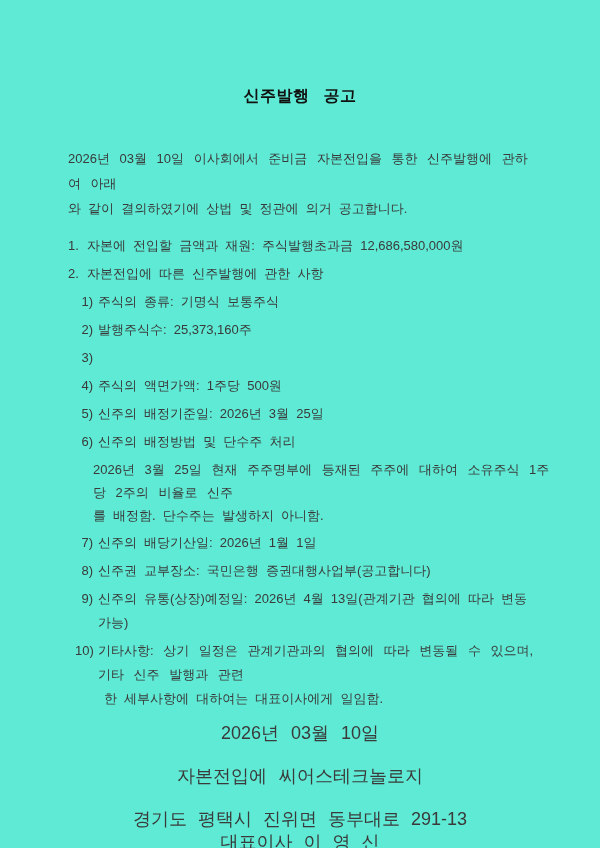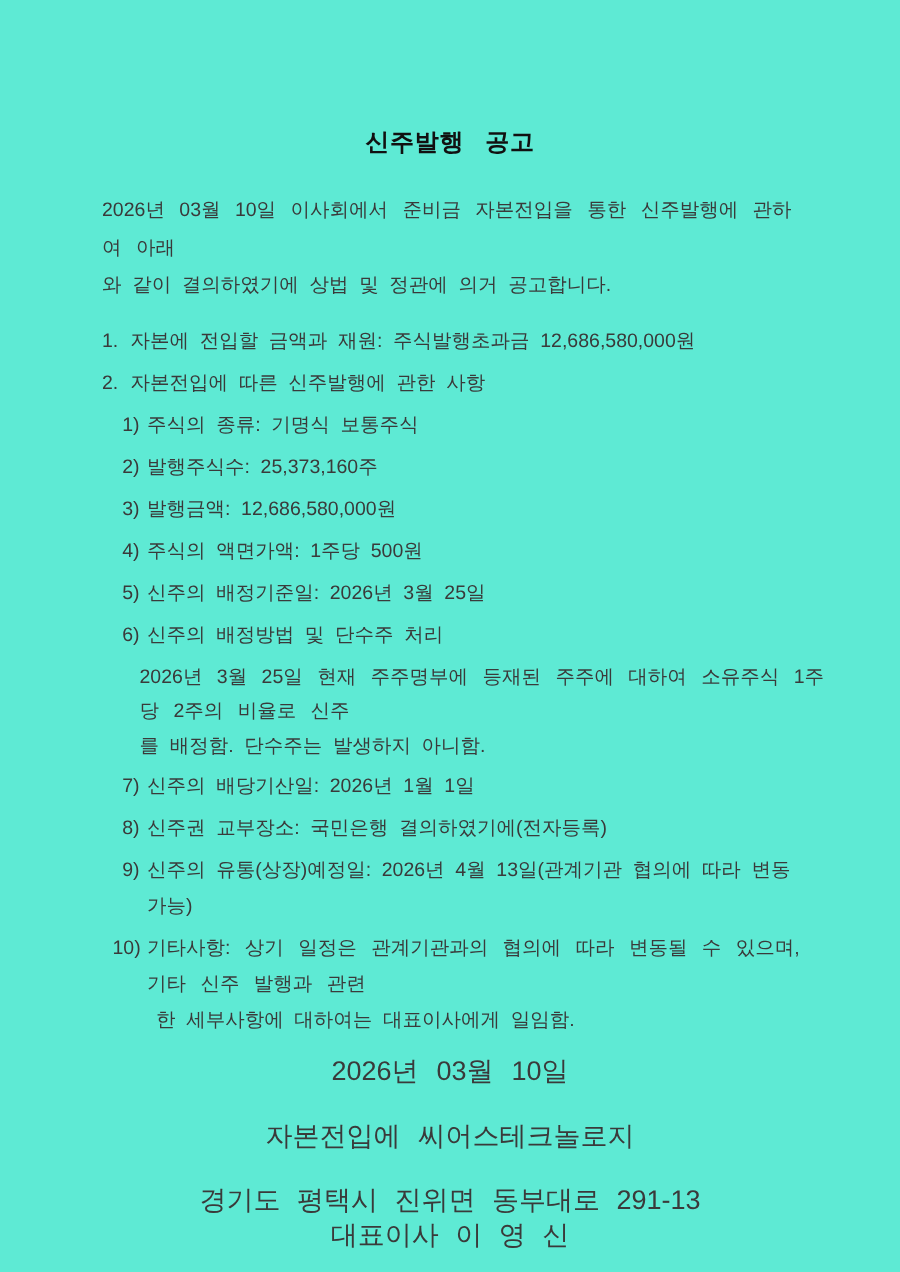--- a/index.html
+++ b/index.html
@@ -23,21 +23,21 @@
     text-align: center;
     font-size: 16px;
     font-weight: bold;
     color: #111111;
     line-height: 20px;
     letter-spacing: 0.5px;
     word-spacing: 9px;
   }
 
   .intro {
-    margin: 21px 62px 0 68px;
+    margin: 40px 62px 0 68px;
     font-size: 13px;
     line-height: 25px;
   }
   .intro .line { display: block; }
   .stretch { word-spacing: 6px; }
 
   .main-list { margin-top: 13px; font-size: 13px; }
   .main-item {
     display: flex;
     padding-left: 68px;
@@ -105,21 +105,20 @@
       <span class="body txt">주식의 종류: 기명식 보통주식</span>
     </div>
 
     <div class="sub-item">
       <span class="no txt">2)</span>
       <span class="body txt">발행주식수: 25,373,160주</span>
     </div>
 
     <div class="sub-item">
       <span class="no txt">3)</span>
-      <span class="body txt">발행금액: 12,686,580,000원</span>
     </div>
 
     <div class="sub-item">
       <span class="no txt">4)</span>
       <span class="body txt">주식의 액면가액: 1주당 500원</span>
     </div>
 
     <div class="sub-item">
       <span class="no txt">5)</span>
       <span class="body txt">신주의 배정기준일: 2026년 3월 25일</span>
@@ -135,21 +134,21 @@
       <span class="line txt">를 배정함. 단수주는 발생하지 아니함.</span>
     </div>
 
     <div class="sub-item">
       <span class="no txt">7)</span>
       <span class="body txt">신주의 배당기산일: 2026년 1월 1일</span>
     </div>
 
     <div class="sub-item">
       <span class="no txt">8)</span>
-      <span class="body txt">신주권 교부장소: 국민은행 결의하였기에(전자등록)</span>
+      <span class="body txt">신주권 교부장소: 국민은행 증권대행사업부(공고합니다)</span>
     </div>
 
     <div class="sub-item">
       <span class="no txt">9)</span>
       <span class="body txt">신주의 유통(상장)예정일: 2026년 4월 13일(관계기관 협의에 따라 변동 가능)</span>
     </div>
 
     <div class="sub-item">
       <span class="no txt">10)</span>
       <span class="body">

